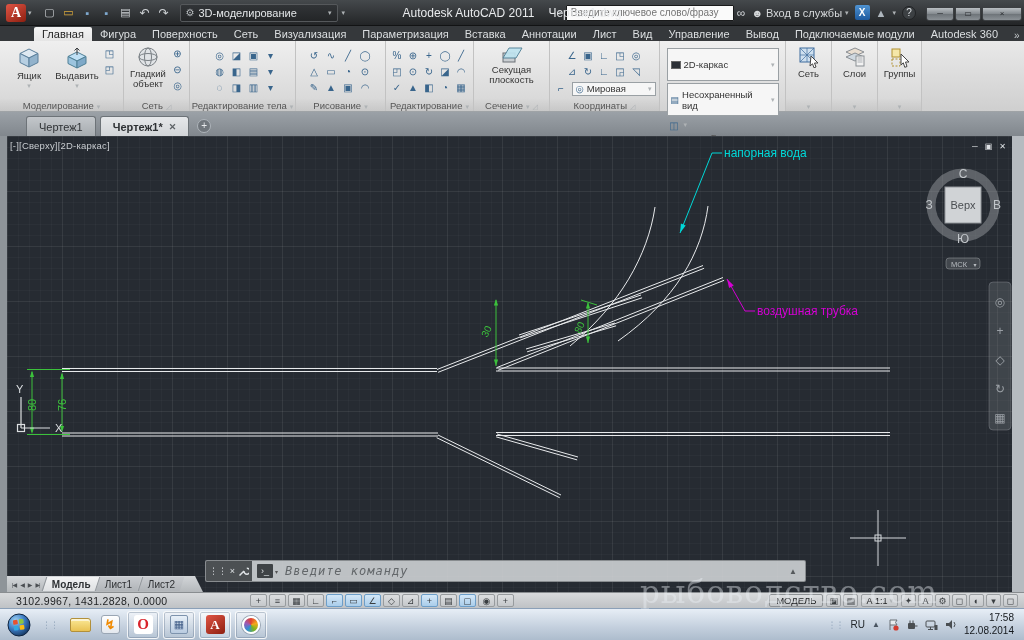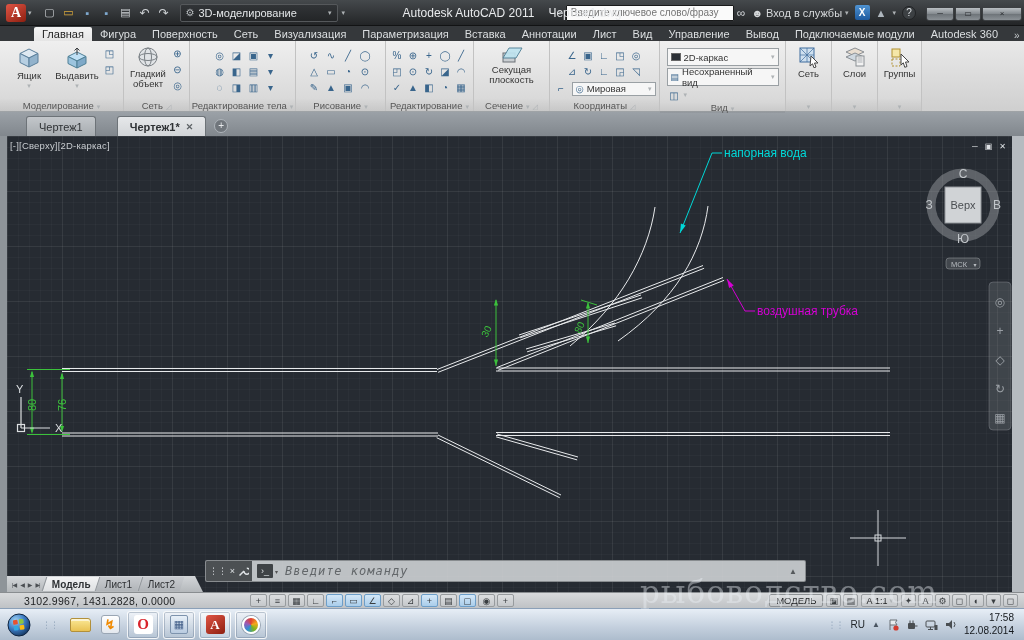--- a/index.html
+++ b/index.html
@@ -50,21 +50,21 @@
   .pbody{flex:1;display:flex;align-items:flex-start;justify-content:center;gap:2px;padding-top:3px;}
   .plabel{height:13px;font-size:9.5px;color:#555;display:flex;align-items:flex-end;justify-content:center;gap:3px;background:linear-gradient(transparent,rgba(0,0,0,0.05));}
   .bigbtn{display:flex;flex-direction:column;align-items:center;width:46px;gap:1px;padding-top:2px;font-size:9.5px;color:#333;text-align:center;line-height:1.05;}
   .bigbtn .dd{margin-top:0px}
   .minicol{display:flex;flex-direction:column;gap:2px;padding-top:2px;}
   .mi{width:15px;height:14px;display:flex;align-items:center;justify-content:center;font-size:10px;color:#39658c;}
   .grid{display:grid;grid-auto-rows:16px;align-content:start;padding-top:4px;}
   .g4{grid-template-columns:repeat(4,17px);} .g5{grid-template-columns:repeat(5,16px);}
   .g4c{grid-template-columns:17px 17px 17px 10px;}
   .vrows{display:flex;flex-direction:column;gap:2px;padding-top:4px;}
-  .vdrop{display:flex;align-items:center;gap:3px;width:112px;height:18px;background:#f6f6f6;border:1px solid #9aa0a4;padding:0 3px;font-size:9.5px;color:#333;}
+  .vdrop{display:flex;align-items:center;gap:3px;width:112px;height:33px;background:#f6f6f6;border:1px solid #9aa0a4;padding:0 3px;font-size:9.5px;color:#333;}
   .vdrop .sw{width:10px;height:8px;background:#2c3publish38;background:#2c3036;border:1px solid #666;}
   .vdrop .dd{margin-left:auto}
   .coorddrop{display:flex;align-items:center;gap:3px;width:84px;height:14px;background:#f6f6f6;border:1px solid #9aa0a4;font-size:9.5px;color:#333;padding:0 3px;}
   .filler{flex:1;background:linear-gradient(#e9e9e9,#cfcfcf);}
 
   
   .ftabs{height:24px;background:linear-gradient(#9ba1a7,#81878d);display:flex;align-items:flex-end;padding-left:26px;gap:4px;}
   .ftab{height:20px;display:flex;align-items:center;gap:6px;padding:0 12px;font-size:11px;color:#2e3134;
     background:linear-gradient(#c3c7cb,#a6abaf);border:1px solid #6d7artifact378;border:1px solid #6d7378;border-bottom:none;border-radius:3px 3px 0 0;}
   .ftab.active{background:linear-gradient(#e6e8ea,#d2d5d8);font-weight:bold;}
@@ -95,21 +95,21 @@
     clip-path:polygon(0 0,188px 0,196px 100%,0 100%);display:flex;align-items:center;font-size:10px;color:#2e3134;padding-left:3px;}
   .mnav{font-size:6px;color:#4a4e52;padding:0 2px;letter-spacing:-1px;}
   .mtab{padding:1px 7px;height:14px;display:flex;align-items:center;border-left:1px solid #8f9499;transform:skewX(-18deg);background:linear-gradient(#c9ccd0,#b0b4b8);}
   .mtab>span{transform:skewX(18deg);display:block;}
   .mtab.active{background:linear-gradient(#f2f3f4,#dfe1e3);font-weight:bold;}
   .watermark{position:absolute;left:640px;top:438px;z-index:30;pointer-events:none;
     font-family:"DejaVu Serif",serif;font-size:31px;color:rgba(235,240,245,0.42);letter-spacing:1px;white-space:nowrap;}
 
   
   .statusbar{height:16px;background:linear-gradient(#d8dadc,#bfc2c5);border-top:1px solid #898d90;display:flex;align-items:center;font-size:10px;color:#1c1e20;position:relative;}
-  .coords{padding-left:24px;width:250px;font-size:10.5px;letter-spacing:0.3px;}
+  .coords{padding-left:16px;width:250px;font-size:10.5px;letter-spacing:0.3px;}
   .sb-toggles{display:flex;gap:2px;}
   .sbt{width:17px;height:13px;display:flex;align-items:center;justify-content:center;font-size:9px;color:#3a3e41;
     background:linear-gradient(#dcdee0,#c5c8cb);border:1px solid #979b9e;border-radius:2px;}
   .sbt.on{background:linear-gradient(#d3e7f8,#aacdea);border-color:#6d9ec8;}
   .sb-right{margin-left:auto;display:flex;align-items:center;gap:3px;padding-right:6px;}
   .model-btn{padding:0 6px;height:13px;display:flex;align-items:center;background:linear-gradient(#dcdee0,#c2c5c8);border:1px solid #8e9295;font-size:9.5px;border-radius:2px;}
   .sbi{min-width:15px;height:13px;display:flex;align-items:center;justify-content:center;font-size:9px;color:#3a3e41;background:linear-gradient(#dcdee0,#c5c8cb);border:1px solid #9a9ea1;border-radius:2px;padding:0 2px;}
   .scale{display:flex;align-items:center;gap:2px;padding:0 4px;height:13px;background:linear-gradient(#dcdee0,#c5c8cb);border:1px solid #9a9ea1;border-radius:2px;font-size:9px;}
 
   
@@ -450,21 +450,21 @@
       </div>
       <div class="plabel">
           <span class="dd">▾</span>
         </div>
     </div>
 
     <div class="filler"></div>
   </div>
 
   <div class="ftabs">
-    <div style="display:flex;gap:21px;align-items:flex-end">
+    <div style="display:flex;gap:4px;align-items:flex-end">
         <div class="ftab">
         <span>Чертеж1</span>
 
       </div>
         <div class="ftab active">
         <span>Чертеж1*</span>
         <span class="ftx">✕</span>
       </div>
       </div>
     <div class="newtab">+</div>

